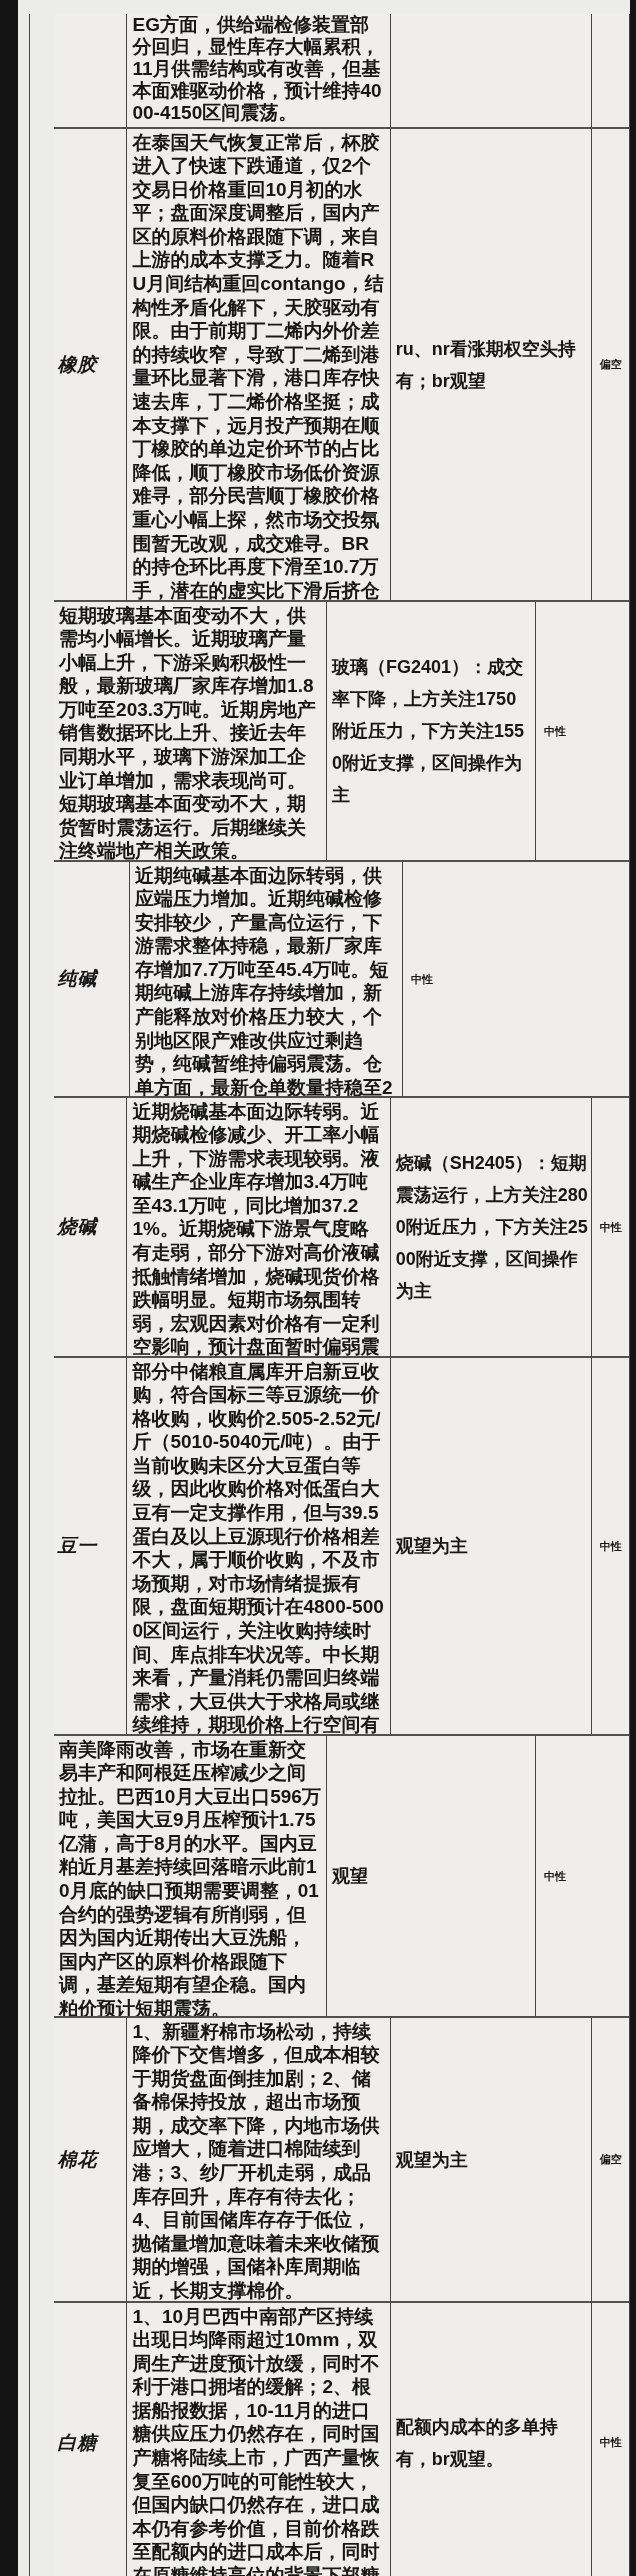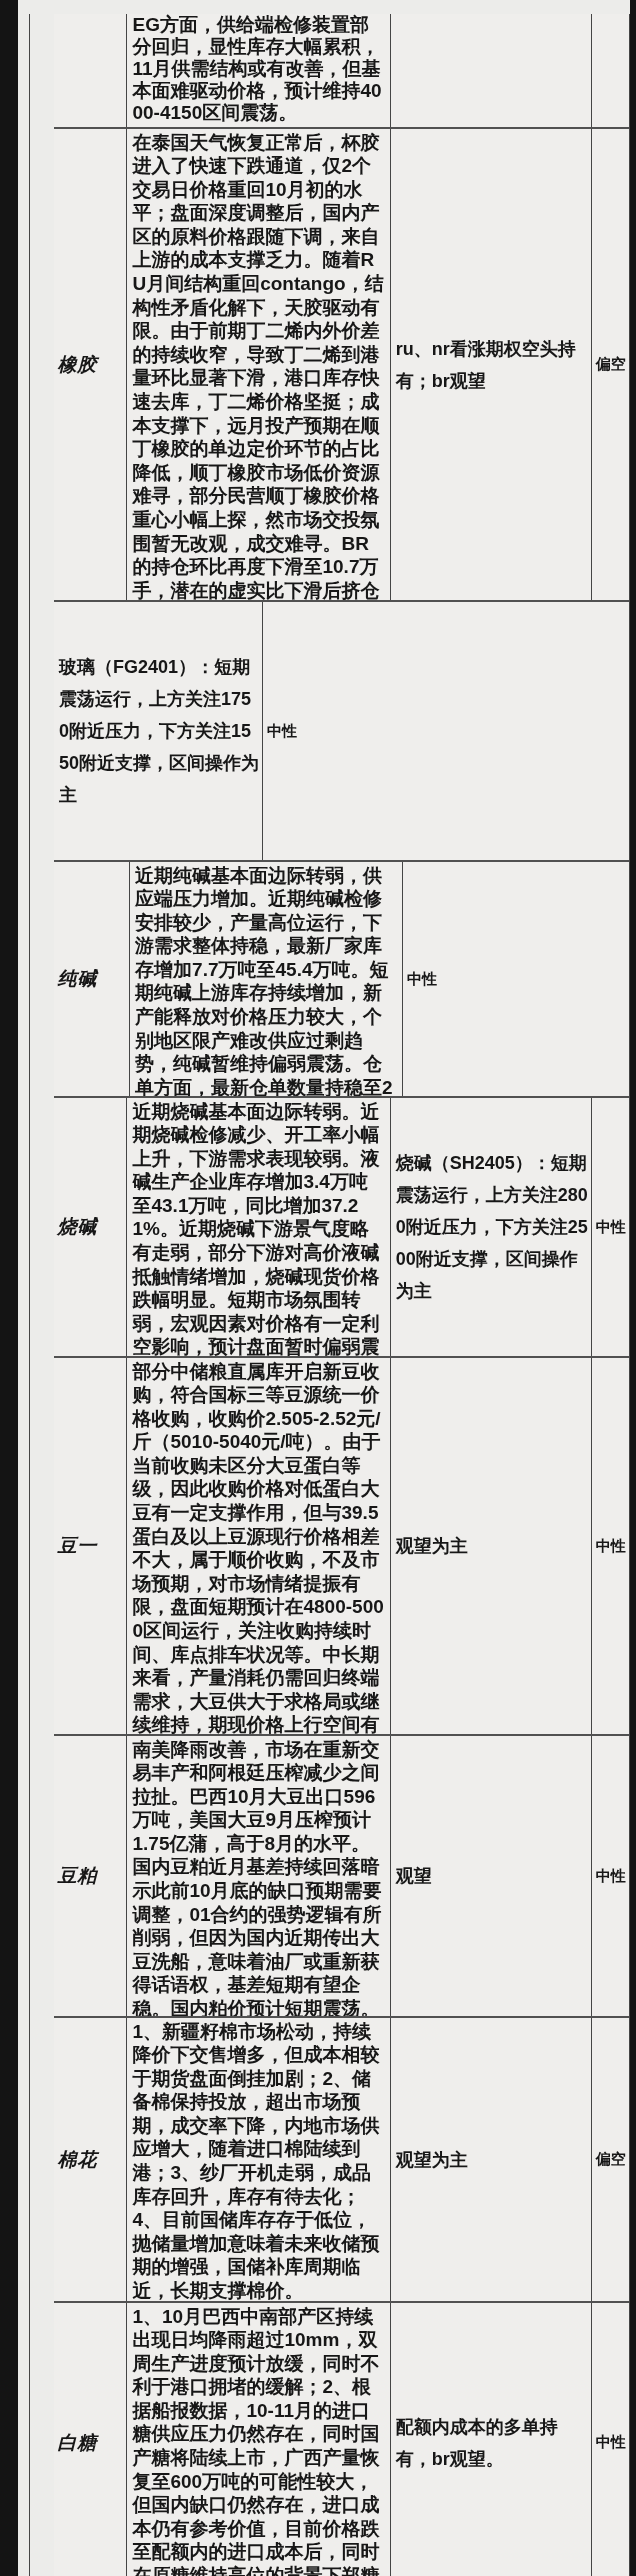--- a/index.html
+++ b/index.html
@@ -35,21 +35,21 @@
     word-break:break-all;
   }
   .col-strategy{
     width:209px;display:flex;flex-direction:column;justify-content:center;
     padding:0 2.9px 0 5.1px;font-size:18px;line-height:32px;
     border-right:1.5px solid #454545;
     word-break:break-all;
   }
   .col-rating{
     width:38px;display:flex;align-items:center;justify-content:center;
-    font-size:15px;
+    font-size:11px;
   }
   .row-eg .col-main{line-height:22px;padding-top:0;}
 </style>
 </head>
 <body>
 
 <div class="side-strip left"></div>
 <div class="side-strip right"></div>
 
 <div class="report-table">
@@ -62,21 +62,22 @@
   </div>
 
   <div class="row" style="height:473px;">
     <div class="cell col-label">橡胶</div>
     <div class="cell col-main">在泰国天气恢复正常后，杯胶进入了快速下跌通道，仅2个交易日价格重回10月初的水平；盘面深度调整后，国内产区的原料价格跟随下调，来自上游的成本支撑乏力。随着RU月间结构重回contango，结构性矛盾化解下，天胶驱动有限。由于前期丁二烯内外价差的持续收窄，导致丁二烯到港量环比显著下滑，港口库存快速去库，丁二烯价格坚挺；成本支撑下，远月投产预期在顺丁橡胶的单边定价环节的占比降低，顺丁橡胶市场低价资源难寻，部分民营顺丁橡胶价格重心小幅上探，然市场交投氛围暂无改观，成交难寻。BR的持仓环比再度下滑至10.7万手，潜在的虚实比下滑后挤仓行情出现的概率降低。</div>
     <div class="cell col-strategy">ru、nr看涨期权空头持有；br观望</div>
     <div class="cell col-rating">偏空</div>
   </div>
 
   <div class="row" style="height:260px;">
-    <div class="cell col-strategy">玻璃（FG2401）：短期震荡运行，上方关注1750附近压力，下方关注1550附近支撑，区间操作为主</div>
+    <div class="cell col-main">短期玻璃基本面变动不大，供需均小幅增长。近期玻璃产量小幅上升，下游采购积极性一般，最新玻璃厂家库存增加1.8万吨至203.3万吨。近期房地产销售数据环比上升、接近去年同期水平，玻璃下游深加工企业订单增加，需求表现尚可。短期玻璃基本面变动不大，期货暂时震荡运行。后期继续关注终端地产相关政策。</div>
+    <div class="cell col-strategy">玻璃（FG2401）：成交率下降，上方关注1750附近压力，下方关注1550附近支撑，区间操作为主</div>
     <div class="cell col-rating">中性</div>
   </div>
 
   <div class="row" style="height:236px;">
     <div class="cell col-label">纯碱</div>
     <div class="cell col-main">近期纯碱基本面边际转弱，供应端压力增加。近期纯碱检修安排较少，产量高位运行，下游需求整体持稳，最新厂家库存增加7.7万吨至45.4万吨。短期纯碱上游库存持续增加，新产能释放对价格压力较大，个别地区限产难改供应过剩趋势，纯碱暂维持偏弱震荡。仓单方面，最新仓单数量持稳至20张。</div>
     <div class="cell col-rating">中性</div>
   </div>
 
   <div class="row" style="height:260px;">
@@ -87,22 +88,21 @@
   </div>
 
   <div class="row" style="height:378px;">
     <div class="cell col-label">豆一</div>
     <div class="cell col-main">部分中储粮直属库开启新豆收购，符合国标三等豆源统一价格收购，收购价2.505-2.52元/斤（5010-5040元/吨）。由于当前收购未区分大豆蛋白等级，因此收购价格对低蛋白大豆有一定支撑作用，但与39.5蛋白及以上豆源现行价格相差不大，属于顺价收购，不及市场预期，对市场情绪提振有限，盘面短期预计在4800-5000区间运行，关注收购持续时间、库点排车状况等。中长期来看，产量消耗仍需回归终端需求，大豆供大于求格局或继续维持，期现价格上行空间有限。</div>
     <div class="cell col-strategy">观望为主</div>
     <div class="cell col-rating">中性</div>
   </div>
 
   <div class="row" style="height:282px;">
-    <div class="cell col-label">豆粕</div>
-    <div class="cell col-main">南美降雨改善，市场在重新交易丰产和阿根廷压榨减少之间拉扯。巴西10月大豆出口596万吨，美国大豆9月压榨预计1.75亿蒲，高于8月的水平。国内豆粕近月基差持续回落暗示此前10月底的缺口预期需要调整，01合约的强势逻辑有所削弱，但因为国内近期传出大豆洗船，意味着油厂或重新获得话语权，基差短期有望企稳。国内粕价预计短期震荡。</div>
+    <div class="cell col-main">南美降雨改善，市场在重新交易丰产和阿根廷压榨减少之间拉扯。巴西10月大豆出口596万吨，美国大豆9月压榨预计1.75亿蒲，高于8月的水平。国内豆粕近月基差持续回落暗示此前10月底的缺口预期需要调整，01合约的强势逻辑有所削弱，但因为国内近期传出大豆洗船，国内产区的原料价格跟随下调，基差短期有望企稳。国内粕价预计短期震荡。</div>
     <div class="cell col-strategy">观望</div>
     <div class="cell col-rating">中性</div>
   </div>
 
   <div class="row" style="height:285px;">
     <div class="cell col-label">棉花</div>
     <div class="cell col-main">1、新疆籽棉市场松动，持续降价下交售增多，但成本相较于期货盘面倒挂加剧；2、储备棉保持投放，超出市场预期，成交率下降，内地市场供应增大，随着进口棉陆续到港；3、纱厂开机走弱，成品库存回升，库存有待去化；4、目前国储库存存于低位，抛储量增加意味着未来收储预期的增强，国储补库周期临近，长期支撑棉价。</div>
     <div class="cell col-strategy">观望为主</div>
     <div class="cell col-rating">偏空</div>
   </div>

